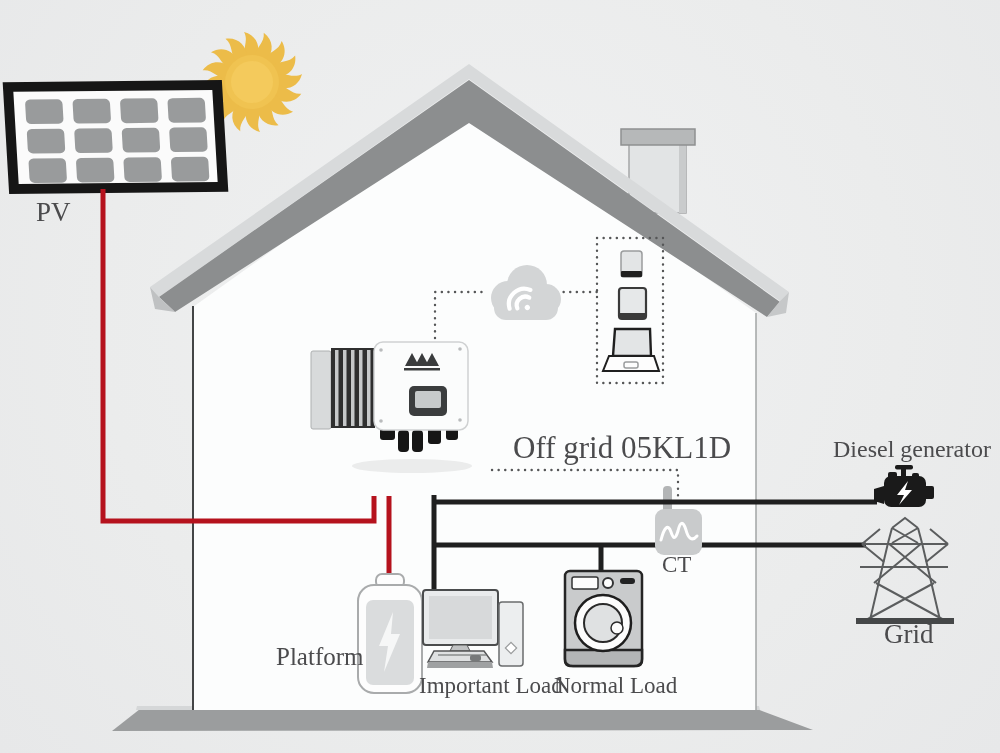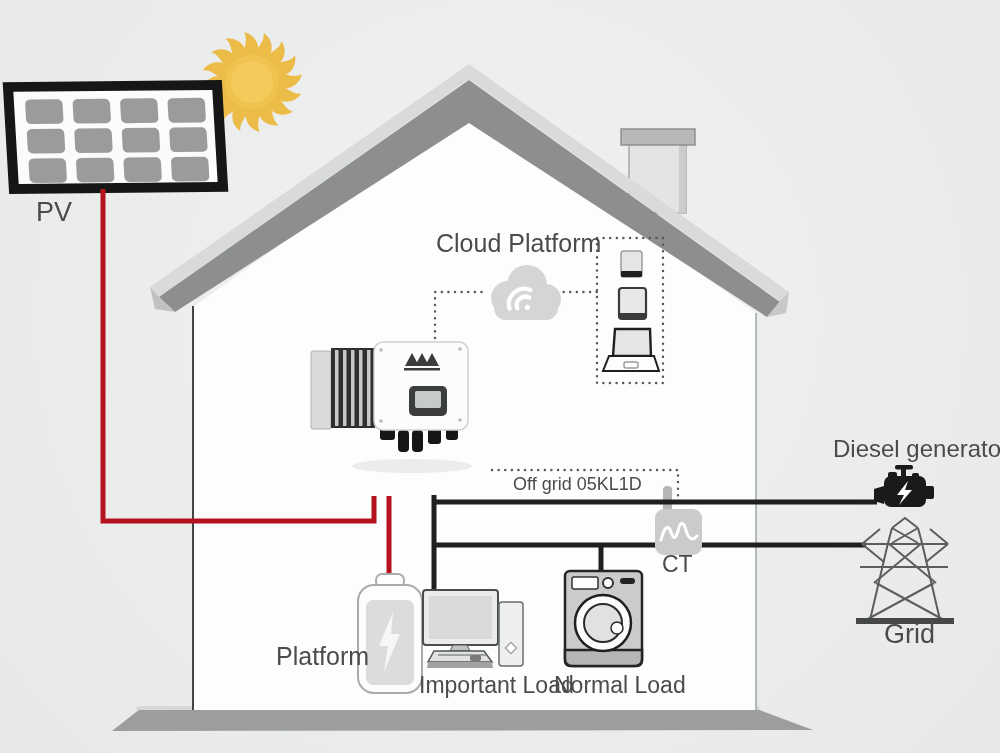--- a/index.html
+++ b/index.html
@@ -1,25 +1,25 @@
 <!DOCTYPE html>
 <html><head>
 <meta charset="utf-8">
 <style>
   html,body{margin:0;padding:0;}
   #stage{
     position:relative;width:1000px;height:753px;overflow:hidden;
     background:radial-gradient(circle at 50% 42%, #f0f1f2 0%, #ebecec 60%, #e7e8e9 100%);
-    font-family:Liberation Sans, sans-serif;
+    font-family:Liberation Serif, serif;
   }
   #stage svg{position:absolute;left:0;top:0;}
   .lbl{position:absolute;color:#4b4b4d;white-space:nowrap;letter-spacing:0px;line-height:1;}
   .lbl-pv{left:36px;top:199px;font-size:27px;}
   .lbl-cloud{left:436px;top:231px;font-size:25px;}
-  .lbl-offgrid{left:513px;top:432px;font-size:18px;margin-top:43px;}
+  .lbl-offgrid{left:513px;top:432px;font-size:31px;}
   .lbl-diesel{left:833px;top:437px;font-size:24px;}
   .lbl-ct{left:662px;top:553px;font-size:23px;text-align:center;}
   .lbl-grid{left:884px;top:621px;font-size:27px;text-align:right;}
   .lbl-battery{left:276px;top:644px;font-size:25px;}
   .lbl-important{left:419px;top:674px;font-size:23px;}
   .lbl-normal{left:554px;top:674px;font-size:23px;}
 </style>
 </head>
 <body>
 
@@ -235,21 +235,20 @@
     <path d="M 862 544 L 884 562 M 948 544 L 926 562"></path>
     <path d="M 888 543 L 870 620 M 922 543 L 940 620"></path>
     <path d="M 888 543 L 936 583 M 922 543 L 874 583"></path>
     <path d="M 860 567 L 948 567"></path>
     <path d="M 876 583 L 944 620 M 934 583 L 866 620"></path>
     <path d="M 856 621 L 954 621" stroke="#454748" stroke-width="6"></path>
   </g>
 </svg>
 
 <div class="lbl lbl-pv">PV</div>
-<div class="lbl lbl-cloud">Cloud Platform</div>
 <div class="lbl lbl-offgrid">Off grid 05KL1D</div>
 <div class="lbl lbl-diesel">Diesel generator</div>
 <div class="lbl lbl-ct">CT</div>
 <div class="lbl lbl-grid">Grid</div>
 <div class="lbl lbl-battery">Platform</div>
 <div class="lbl lbl-normal">Normal Load</div>
 <div class="lbl lbl-important">Important Load</div>
 
 </div>
 

